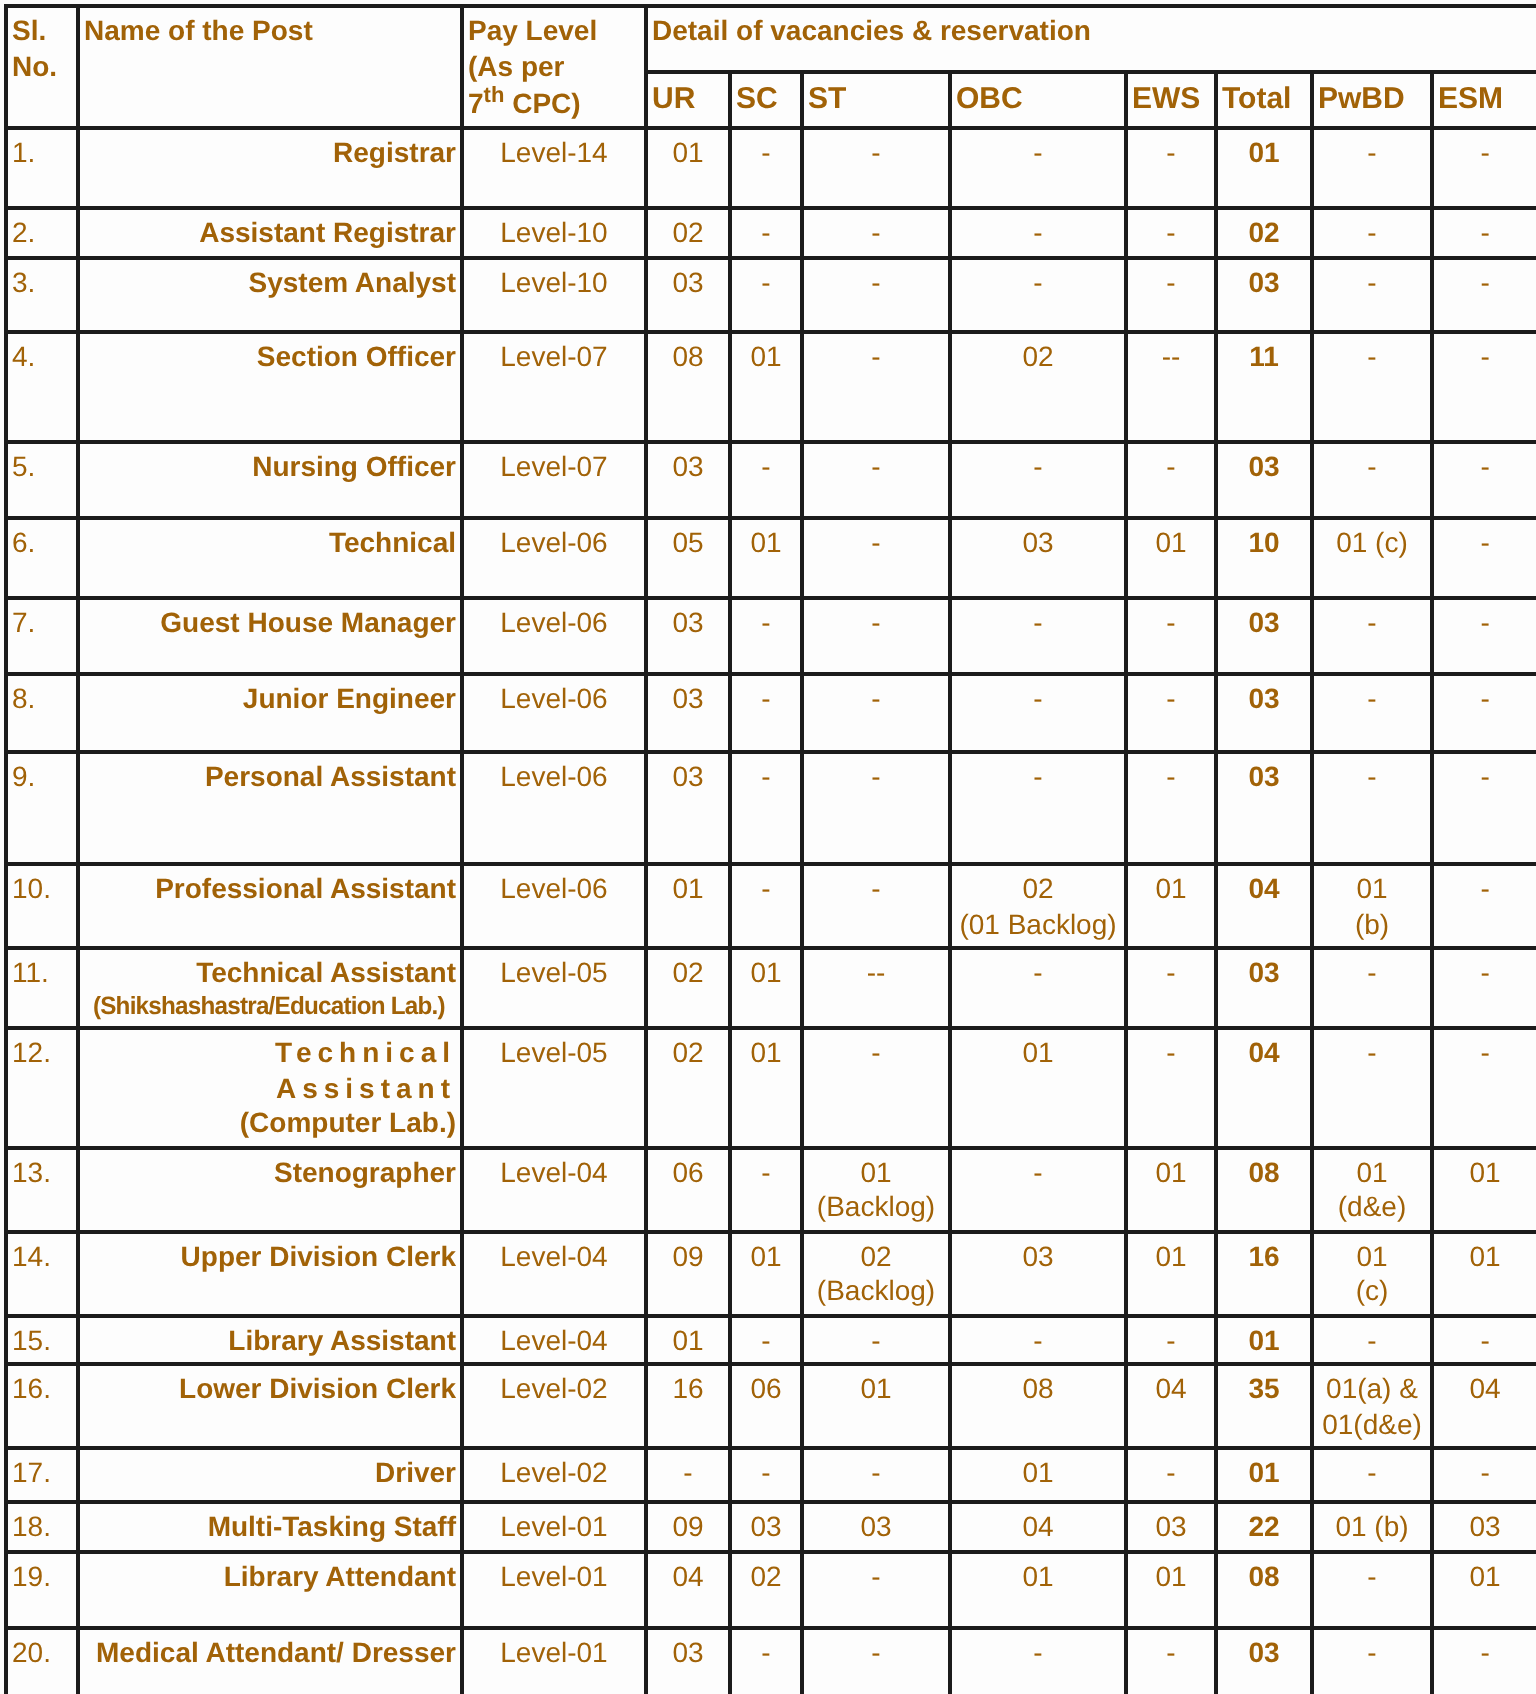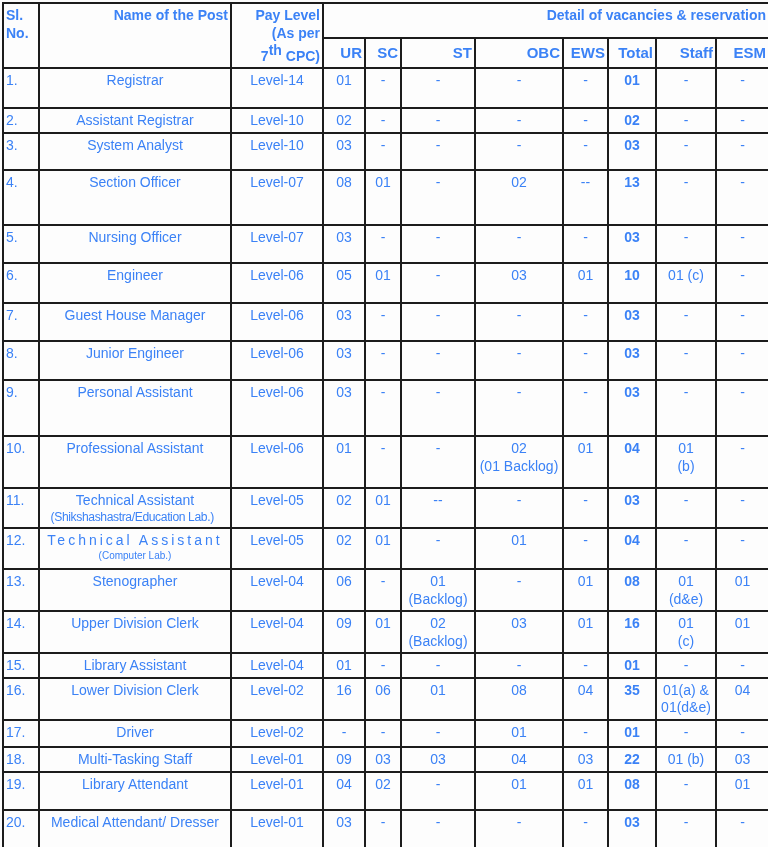--- a/index.html
+++ b/index.html
@@ -6,21 +6,21 @@
     margin: 0;
     padding: 0;
     background: #f6f6f6;
   }
   .page {
     position: relative;
     width: 768px;
     height: 847px;
     background: #fcfcfc;
     font-family: "Liberation Sans", "DejaVu Sans", sans-serif;
-    color: #3b82f6;
+    color: #a16207;
     box-sizing: border-box;
     overflow: hidden;
   }
   table.vacancy {
     border-collapse: collapse;
     table-layout: fixed;
     width: 764px;
     margin: 2px;
     background: #fdfdfd;
   }
@@ -41,52 +41,52 @@
   col.w-st    { width: 74px; }
   col.w-obc   { width: 88px; }
   col.w-ews   { width: 45px; }
   col.w-total { width: 48px; }
   col.w-pwbd  { width: 60px; }
   col.w-esm   { width: 53px; }
 
   
   thead th {
     font-weight: bold;
-    text-align: right;
+    text-align: left;
     white-space: pre-line;
   }
   th.h-sl { text-align: left; padding-left: 6px; }
   th.h-detail { height: 24px; vertical-align: middle; font-size: 15px; }
   tr.sub-head th { height: 21px; vertical-align: middle; font-size: 15px; padding: 2px; }
-  th.h-pay sup { font-size: 14px; }
+  th.h-pay sup { font-size: 11px; }
 
   
   td.c-sl   { text-align: left; padding-left: 7px; }
-  td.c-name { text-align: center; padding-left: 8px; padding-right: 4px; font-size: 14.5px; }
+  td.c-name { text-align: right; padding-left: 8px; padding-right: 4px; font-size: 14.5px; font-weight: bold; }
   td.c-pay  { text-align: center; }
   td.c-val  { text-align: center; white-space: pre-line; }
   td.c-total{ text-align: center; font-weight: bold; }
-  .name-sub { display: block; font-size: 10px; }
+  .name-sub { display: block; font-size: 14px; }
   .val-sub  { display: block; font-size: 14px; }
 
   
   .row-11 .name-sub { font-size: 12.5px; letter-spacing: -0.4px; transform: scaleX(0.97); transform-origin: left; }
   .row-12 .name-main { letter-spacing: 3px; }
 
   
   .row-1  { height: 40px; }
   .row-2  { height: 25px; }
   .row-3  { height: 37px; }
   .row-4  { height: 55px; }
   .row-5  { height: 38px; }
   .row-6  { height: 40px; }
   .row-7  { height: 38px; }
   .row-8  { height: 39px; }
   .row-9  { height: 56px; }
-  .row-10 { height: 52px; }
+  .row-10 { height: 42px; }
   .row-11 { height: 40px; }
   .row-12 { height: 41px; }
   .row-13 { height: 40px; }
   .row-14 { height: 40px; }
   .row-15 { height: 20px; }
   .row-16 { height: 38px; border-radius: 10px; }
   .row-17 { height: 27px; }
   .row-18 { height: 25px; }
   .row-19 { height: 38px; }
   .row-20 { height: 41px; margin-left: 40px; }
@@ -131,21 +131,21 @@
         <th rowspan="2" class="h-pay"><span>Pay Level</span><br><span>(As per</span><br><span>7</span><sup>th</sup><span> CPC)</span></th>
         <th colspan="8" class="h-detail">Detail of vacancies &amp; reservation</th>
       </tr>
       <tr class="sub-head">
         <th>UR</th>
         <th>SC</th>
         <th>ST</th>
         <th>OBC</th>
         <th>EWS</th>
         <th>Total</th>
-        <th>Staff</th>
+        <th>PwBD</th>
         <th>ESM</th>
       </tr>
     </thead>
     <tbody>
         <tr class="row-1">
           <td class="c-sl">1.</td>
           <td class="c-name"><span class="name-main">Registrar</span></td>
           <td class="c-pay">Level-14</td>
           <td class="c-val">01</td>
           <td class="c-val">-</td>
@@ -184,40 +184,40 @@
         </tr>
         <tr class="row-4">
           <td class="c-sl">4.</td>
           <td class="c-name"><span class="name-main">Section Officer</span></td>
           <td class="c-pay">Level-07</td>
           <td class="c-val">08</td>
           <td class="c-val">01</td>
           <td class="c-val">-</td>
           <td class="c-val">02</td>
           <td class="c-val">--</td>
-          <td class="c-total">13</td>
+          <td class="c-total">11</td>
           <td class="c-val">-</td>
           <td class="c-val">-</td>
         </tr>
         <tr class="row-5">
           <td class="c-sl">5.</td>
           <td class="c-name"><span class="name-main">Nursing Officer</span></td>
           <td class="c-pay">Level-07</td>
           <td class="c-val">03</td>
           <td class="c-val">-</td>
           <td class="c-val">-</td>
           <td class="c-val">-</td>
           <td class="c-val">-</td>
           <td class="c-total">03</td>
           <td class="c-val">-</td>
           <td class="c-val">-</td>
         </tr>
         <tr class="row-6">
           <td class="c-sl">6.</td>
-          <td class="c-name"><span class="name-main">Engineer</span></td>
+          <td class="c-name"><span class="name-main">Technical</span></td>
           <td class="c-pay">Level-06</td>
           <td class="c-val">05</td>
           <td class="c-val">01</td>
           <td class="c-val">-</td>
           <td class="c-val">03</td>
           <td class="c-val">01</td>
           <td class="c-total">10</td>
           <td class="c-val">01 (c)</td>
           <td class="c-val">-</td>
         </tr>

